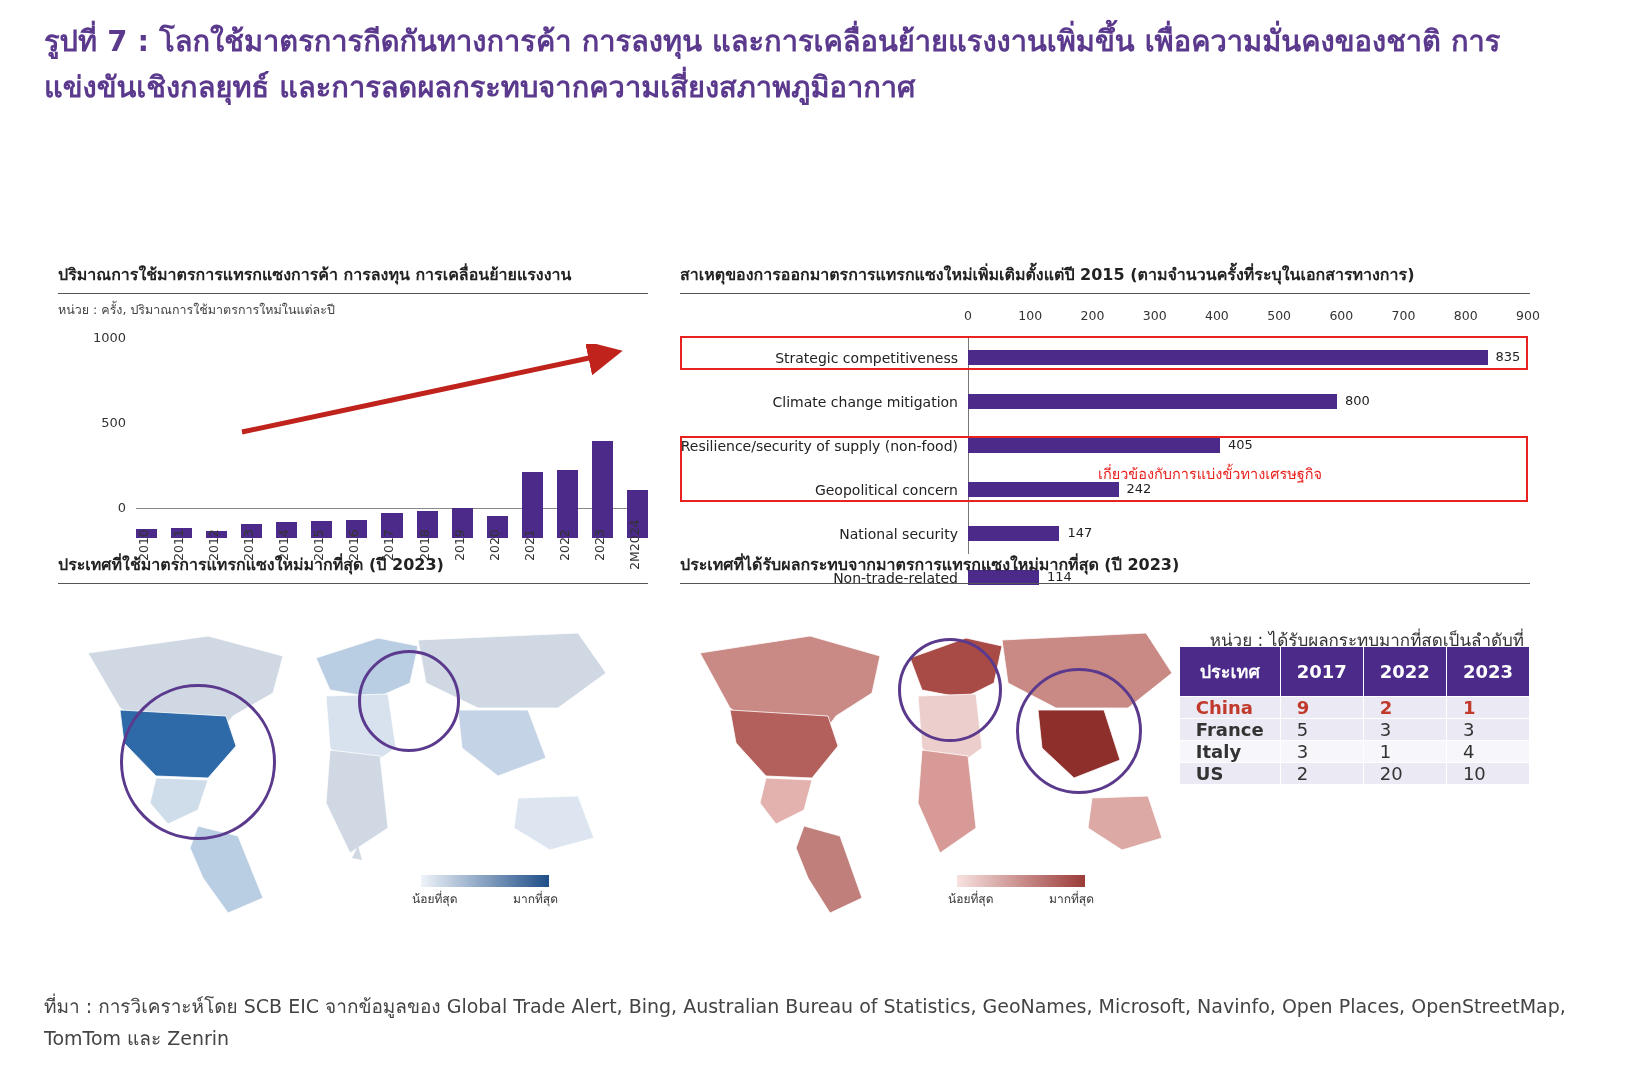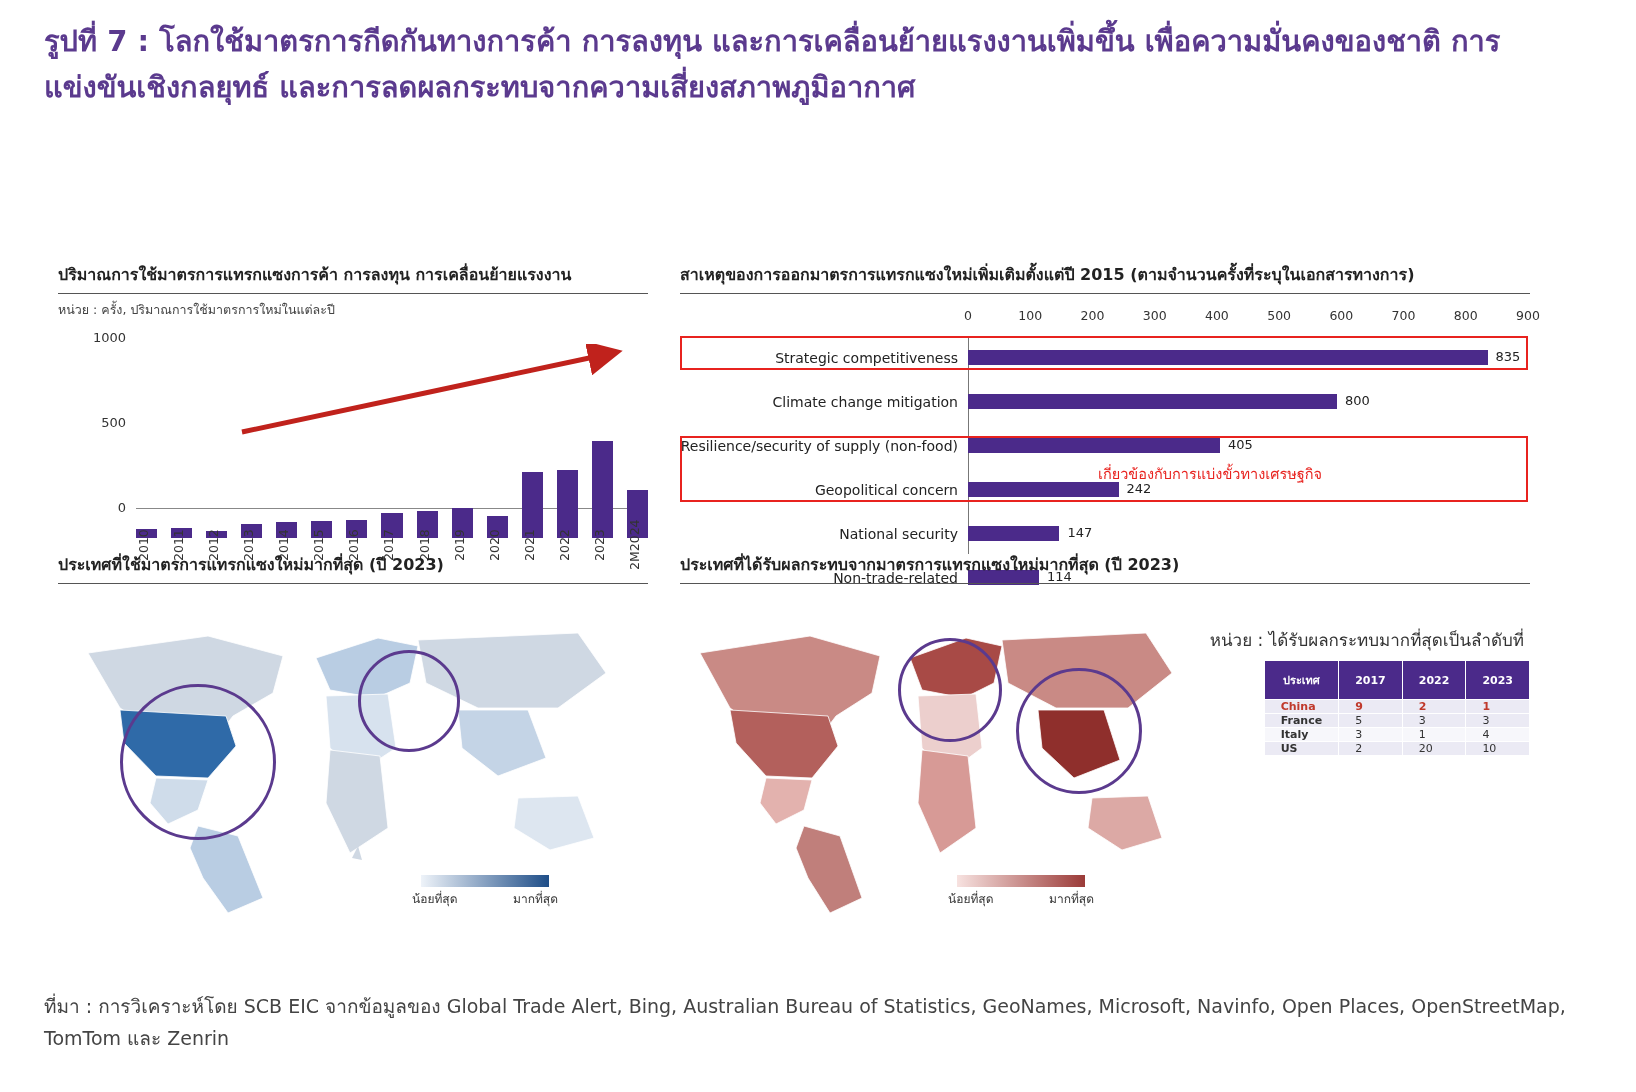--- a/index.html
+++ b/index.html
@@ -53,21 +53,21 @@
   #p3{left:58px;top:552px;width:590px;}
   #p4{left:680px;top:552px;width:850px;}
   .mapbox{position:relative;margin-top:14px;height:318px;}
   .legend{position:absolute;bottom:8px;display:flex;flex-direction:column;align-items:center;}
   .legend-bar{width:128px;height:12px;}
   .legend-labels{display:flex;justify-content:space-between;width:146px;font-size:12px;color:#333;margin-top:2px;}
   .circle-hl{position:absolute;border:3px solid #5b3a8e;border-radius:50%;}
 
   
   .tbl-unit{position:absolute;right:6px;top:28px;font-size:17px;color:#333;}
-  table.rank{position:absolute;right:0;top:62px;border-collapse:collapse;font-size:11px;}
+  table.rank{position:absolute;right:0;top:48px;border-collapse:collapse;font-size:18px;}
   table.rank th{background:#4b2a8a;color:#fff;font-weight:700;padding:10px 16px;border:1px solid #fff;}
   table.rank td{background:#ebeaf4;color:#333;padding:0 16px;border:1px solid #fff;}
   table.rank tr.alt td{background:#f7f7fb;}
   table.rank td.country{font-weight:600;}
   table.rank tr.china td{color:#c0392b;font-weight:700;}
 
   .source{
     position:absolute;left:44px;top:990px;width:1545px;font-size:19px;color:#444;line-height:1.7;
   }
 </style>

